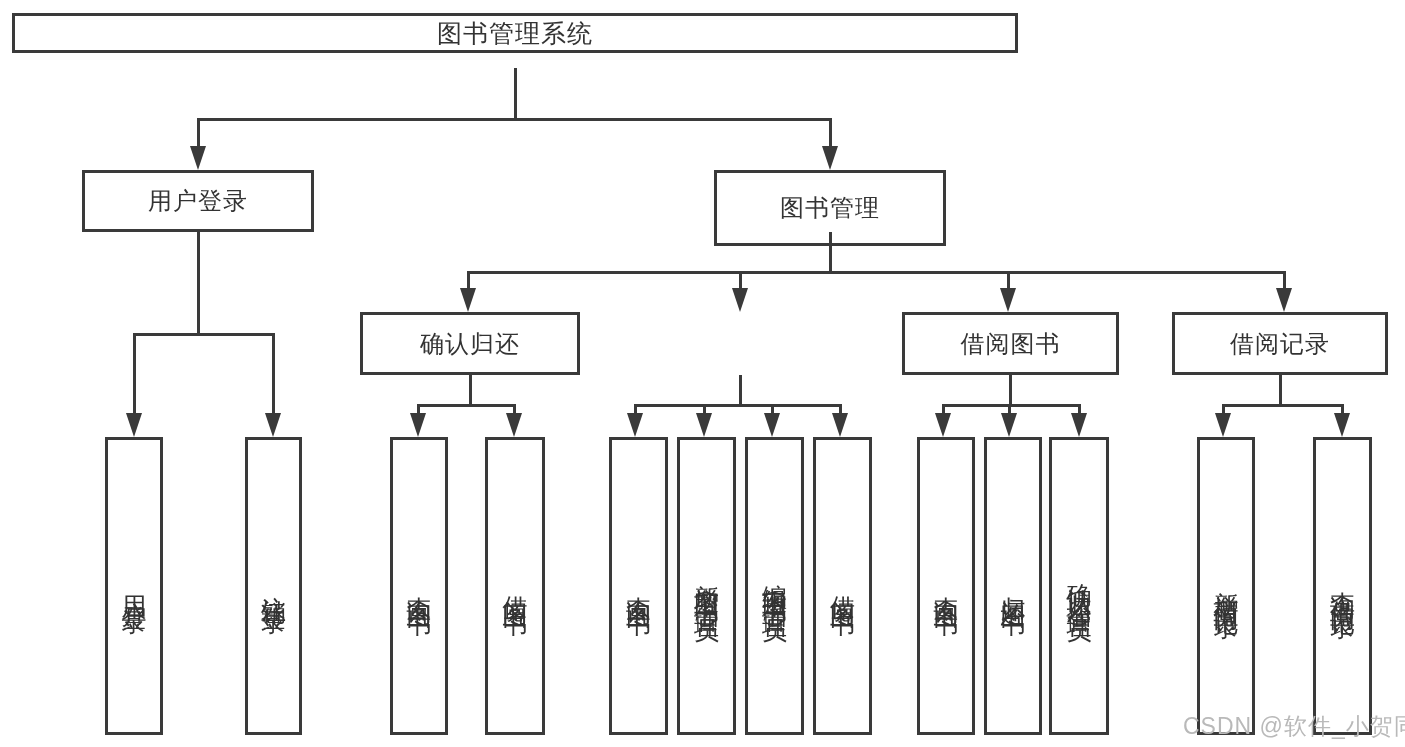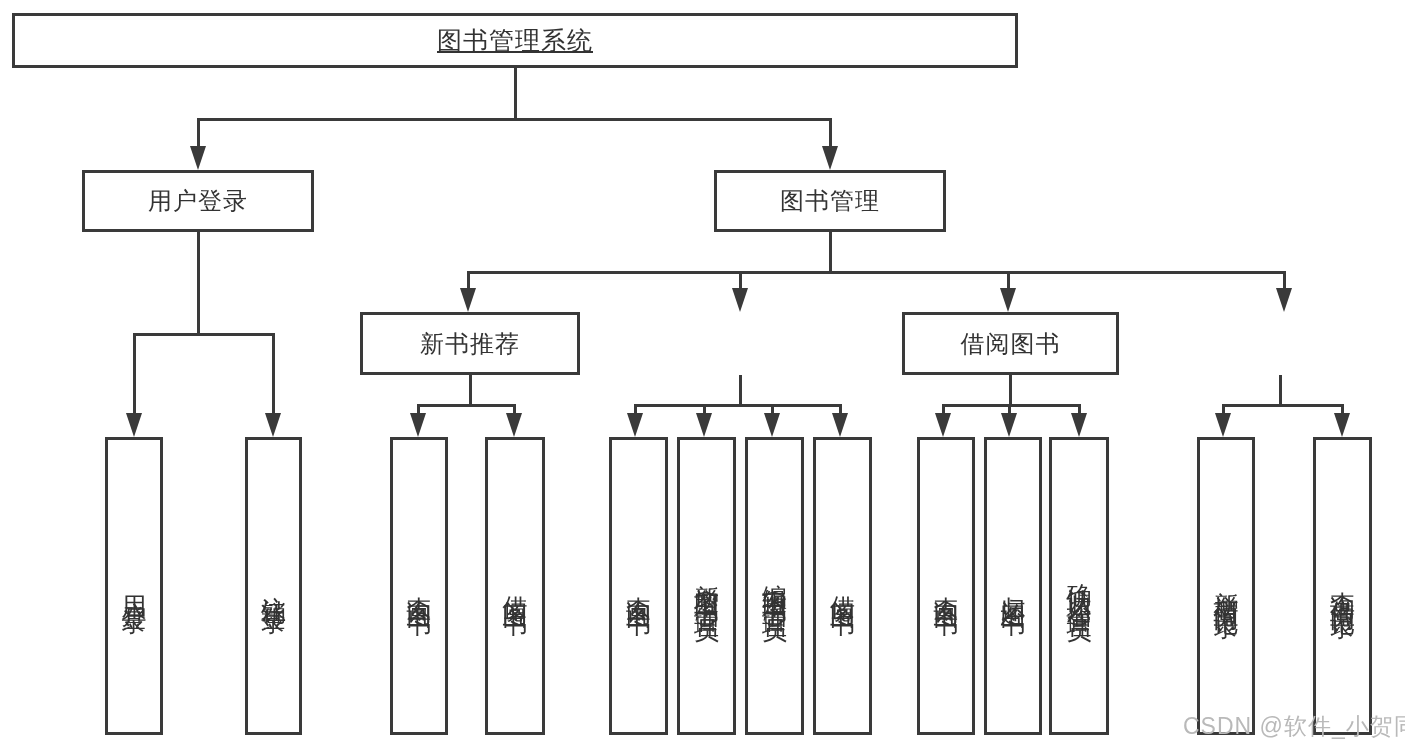--- a/index.html
+++ b/index.html
@@ -48,35 +48,35 @@
     letter-spacing: 1px;
     z-index: 5;
     white-space: nowrap;
   }
 </style>
 </head>
 <body>
 
 <div class="canvas">
 
-  <div class="box hbox root-box" style="left:12px; top:13px; width:1006px; height:55px;text-decoration:underline;">
+  <div class="box hbox root-box" style="left:12px; top:13px; width:1006px; height:40px;">
     <span>图书管理系统</span>
   </div>
 
   <div class="vl" style="left:514px; top:68px; height:52px;"></div>
   <div class="hl" style="left:197px; top:118px; width:635px;"></div>
   <div class="vl" style="left:197px; top:118px; height:32px;"></div>
   <div class="arrow" style="left:190px; top:146px;"></div>
   <div class="vl" style="left:829px; top:118px; height:32px;"></div>
   <div class="arrow" style="left:822px; top:146px;"></div>
 
   <div class="box hbox" style="left:82px; top:170px; width:232px; height:62px;">
     <span>用户登录</span>
   </div>
-  <div class="box hbox" style="left:714px; top:170px; width:232px; height:62px;">
+  <div class="box hbox" style="left:714px; top:170px; width:232px; height:76px;">
     <span>图书管理</span>
   </div>
 
   <div class="vl" style="left:197px; top:232px; height:103px;"></div>
   <div class="hl" style="left:133px; top:333px; width:141px;"></div>
   <div class="vl" style="left:133px; top:333px; height:82px;"></div>
   <div class="arrow" style="left:126px; top:413px;"></div>
   <div class="vl" style="left:272px; top:333px; height:82px;"></div>
   <div class="arrow" style="left:265px; top:413px;"></div>
 
@@ -92,24 +92,27 @@
   <div class="vl" style="left:467px; top:271px; height:20px;"></div>
   <div class="arrow" style="left:460px; top:288px;"></div>
   <div class="vl" style="left:739px; top:271px; height:20px;"></div>
   <div class="arrow" style="left:732px; top:288px;"></div>
   <div class="vl" style="left:1007px; top:271px; height:20px;"></div>
   <div class="arrow" style="left:1000px; top:288px;"></div>
   <div class="vl" style="left:1283px; top:271px; height:20px;"></div>
   <div class="arrow" style="left:1276px; top:288px;"></div>
 
   <div class="box hbox" style="left:360px; top:312px; width:220px; height:63px;">
-    <span>新书推荐</span>
+    <span>确认归还</span>
   </div>
   <div class="box hbox" style="left:902px; top:312px; width:217px; height:63px;">
     <span>借阅图书</span>
+  </div>
+  <div class="box hbox" style="left:1172px; top:312px; width:216px; height:63px;">
+    <span>借阅记录</span>
   </div>
 
   <div class="vl" style="left:469px; top:375px; height:31px;"></div>
   <div class="hl" style="left:417px; top:404px; width:99px;"></div>
   <div class="vl" style="left:417px; top:404px; height:12px;"></div>
   <div class="arrow" style="left:410px; top:413px;"></div>
   <div class="vl" style="left:513px; top:404px; height:12px;"></div>
   <div class="arrow" style="left:506px; top:413px;"></div>
 
   <div class="box vbox" style="left:390px; top:437px; width:58px; height:298px;">

